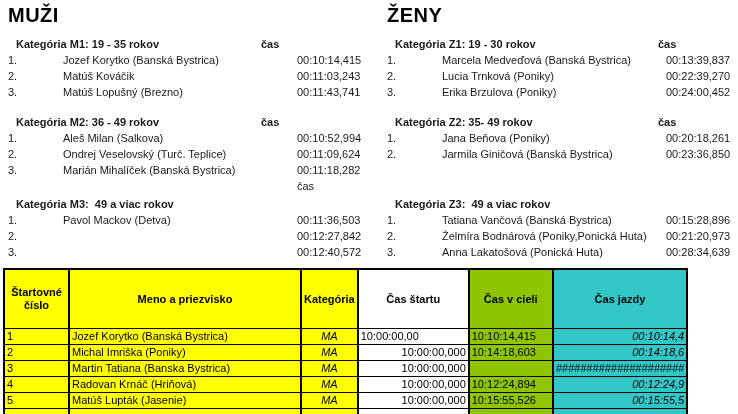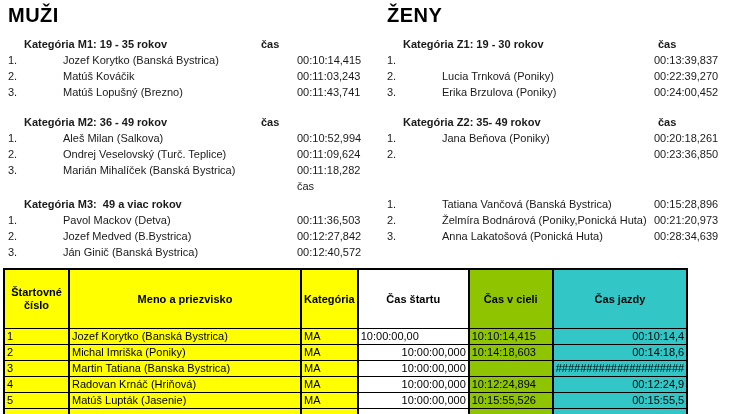--- a/index.html
+++ b/index.html
@@ -4,43 +4,43 @@
 <style>
   html,body{margin:0;padding:0;}
   .page{position:relative;width:738px;height:414px;background:#fff;overflow:hidden;
         font-family:"Liberation Sans",sans-serif;color:#1a1a1a;}
   .col{position:absolute;top:0;}
   .col.men{left:8px;width:364px;}
   .col.women{left:387px;width:351px;}
   .doc-title{position:absolute;top:4px;left:0;margin:0;font-size:20px;font-weight:bold;color:#000;letter-spacing:.5px;text-align:center;}
   .cat{position:absolute;left:0;right:0;}
   .line{position:relative;height:16px;font-size:11px;line-height:16px;}
-  .hd{position:absolute;left:16px;font-weight:bold;white-space:pre;}
+  .hd{position:absolute;left:8px;font-weight:bold;white-space:pre;}
   .num{position:absolute;left:0;}
   .nm{position:absolute;left:55px;white-space:pre;}
   .tm{position:absolute;white-space:pre;}
   .men .tm{left:262px;margin-left:27px;}
-  .women .tm{left:267px;}
+  .women .tm{left:279px;}
   .cas{position:absolute;font-weight:bold;}
   .men .cas{left:253px;}
   .women .cas{left:271px;}
   .cas-extra{font-weight:normal;}
   
   .results{position:absolute;left:3px;top:268px;border-collapse:collapse;table-layout:fixed;border:2px solid #000;}
   .results th,.results td{border:1px solid #000;border-left-width:2px;border-right-width:2px;
         font-size:11px;color:#000;overflow:hidden;white-space:nowrap;padding:0 2px;}
   .results th{height:58px;font-weight:bold;text-align:center;vertical-align:middle;line-height:13px;white-space:normal;}
   .results td{height:15px;line-height:15px;}
   .bg-y{background:var(--yellow,#FFFF00);}
   .bg-g{background:var(--green,#8FC400);}
   .bg-c{background:var(--cyan,#33C6C6);}
   .ta-l{text-align:left;}
   .ta-r{text-align:right;}
-  .ta-c{}
-  .pr0{padding-right:1px;}
+  .ta-c{text-align:center;font-style:italic;}
+  .pr0{padding-right:1px;font-style:italic;}
 </style>
 </head>
 <body>
 
 <div class="page">
 
   <div class="col men">
     <h1 class="doc-title">MUŽI</h1>
 
     <section class="cat" style="top:36px">
@@ -94,41 +94,40 @@
       <div class="line">
         <span class="hd">Kategória M3:  49 a viac rokov</span>
       </div>
       <div class="line">
         <span class="num">1.</span>
         <span class="nm">Pavol Mackov (Detva)</span>
         <span class="tm">00:11:36,503</span>
       </div>
       <div class="line">
         <span class="num">2.</span>
-        <span class="nm">Jozef Medved (B.Bystrica)</span>
         <span class="tm">00:12:27,842</span>
       </div>
       <div class="line">
         <span class="num">3.</span>
-        <span class="nm">Ján Ginič (Banská Bystrica)</span>
         <span class="tm">00:12:40,572</span>
       </div>
     </section>
   </div>
 
   <div class="col women">
     <h1 class="doc-title">ŽENY</h1>
 
     <section class="cat" style="top:36px">
       <div class="line">
         <span class="hd">Kategória Z1: 19 - 30 rokov</span>
         <span class="cas">čas</span>
       </div>
       <div class="line">
         <span class="num">1.</span>
+        <span class="nm">Marcela Medveďová (Banská Bystrica)</span>
         <span class="tm">00:13:39,837</span>
       </div>
       <div class="line">
         <span class="num">2.</span>
         <span class="nm">Lucia Trnková (Poniky)</span>
         <span class="tm">00:22:39,270</span>
       </div>
       <div class="line">
         <span class="num">3.</span>
         <span class="nm">Erika Brzulova (Poniky)</span>
@@ -141,25 +140,29 @@
         <span class="hd">Kategória Z2: 35- 49 rokov</span>
         <span class="cas">čas</span>
       </div>
       <div class="line">
         <span class="num">1.</span>
         <span class="nm">Jana Beňova (Poniky)</span>
         <span class="tm">00:20:18,261</span>
       </div>
       <div class="line">
         <span class="num">2.</span>
+        <span class="nm">Jarmila Giničová (Banská Bystrica)</span>
         <span class="tm">00:23:36,850</span>
       </div>
     </section>
 
     <section class="cat" style="top:196px">
+      <div class="line">
+        <span class="hd">Kategória Z3:  49 a viac rokov</span>
+      </div>
       <div class="line">
         <span class="num">1.</span>
         <span class="nm">Tatiana Vančová (Banská Bystrica)</span>
         <span class="tm">00:15:28,896</span>
       </div>
       <div class="line">
         <span class="num">2.</span>
         <span class="nm">Želmíra Bodnárová (Poniky,Ponická Huta)</span>
         <span class="tm">00:21:20,973</span>
       </div>

